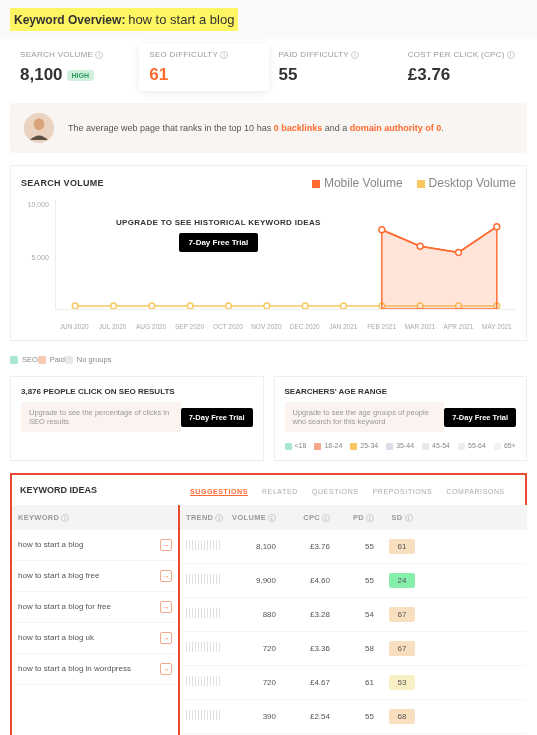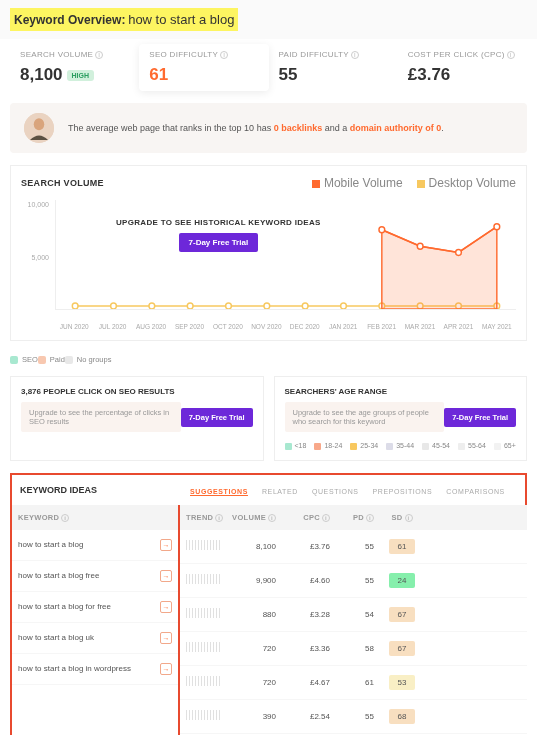--- a/index.html
+++ b/index.html
@@ -34,21 +34,21 @@
 .legend-pair .desk::before { background: #f7c85f; }
 
 .chart-body { position: relative; height: 130px; }
 .chart-y-labels { position: absolute; left: 0; top: 0; bottom: 20px; width: 28px; font-size: 7px; color: #aaa; }
 .chart-y-labels div { position: absolute; right: 0; transform: translateY(-50%); }
 .chart-plot { position: absolute; left: 34px; right: 0; top: 0; bottom: 20px; border-left: 1px solid #eee; border-bottom: 1px solid #eee; }
 .chart-x-labels { position: absolute; left: 34px; right: 0; bottom: 0; display: flex; font-size: 6.5px; color: #aaa; }
 .chart-x-labels div { flex: 1; text-align: center; }
 .upgrade-banner { position: absolute; left: 60px; top: 18px; text-align: center; }
 .upgrade-banner .txt { font-size: 8px; font-weight: 700; letter-spacing: 0.3px; margin-bottom: 6px; }
-.trial-btn { background: #6d28d9; color: #fff; font-size: 8px; padding: 5px 10px; border: none; border-radius: 2px; font-weight: 600; cursor: pointer; }
+.trial-btn { background: #000000; color: #fff; font-size: 8px; padding: 5px 10px; border: none; border-radius: 2px; font-weight: 600; cursor: pointer; }
 .trial-btn.sm { font-size: 7.5px; padding: 5px 8px; }
 
 .seo-legend { display: flex; margin: 10px 10px 0; font-size: 7.5px; color: #888; }
 .seo-legend span::before { content: ""; display: inline-block; width: 8px; height: 8px; margin-right: 4px; border-radius: 2px; vertical-align: middle; }
 .seo-legend .seo::before { background: #a8e8d0; }
 .seo-legend .paid::before { background: #f8c8b0; }
 .seo-legend .noclk::before { background: #e8e8e8; }
 
 .panels-row { display: flex; gap: 10px; margin: 12px 10px; }
 .panel { flex: 1; border: 1px solid #eee; padding: 10px; }

